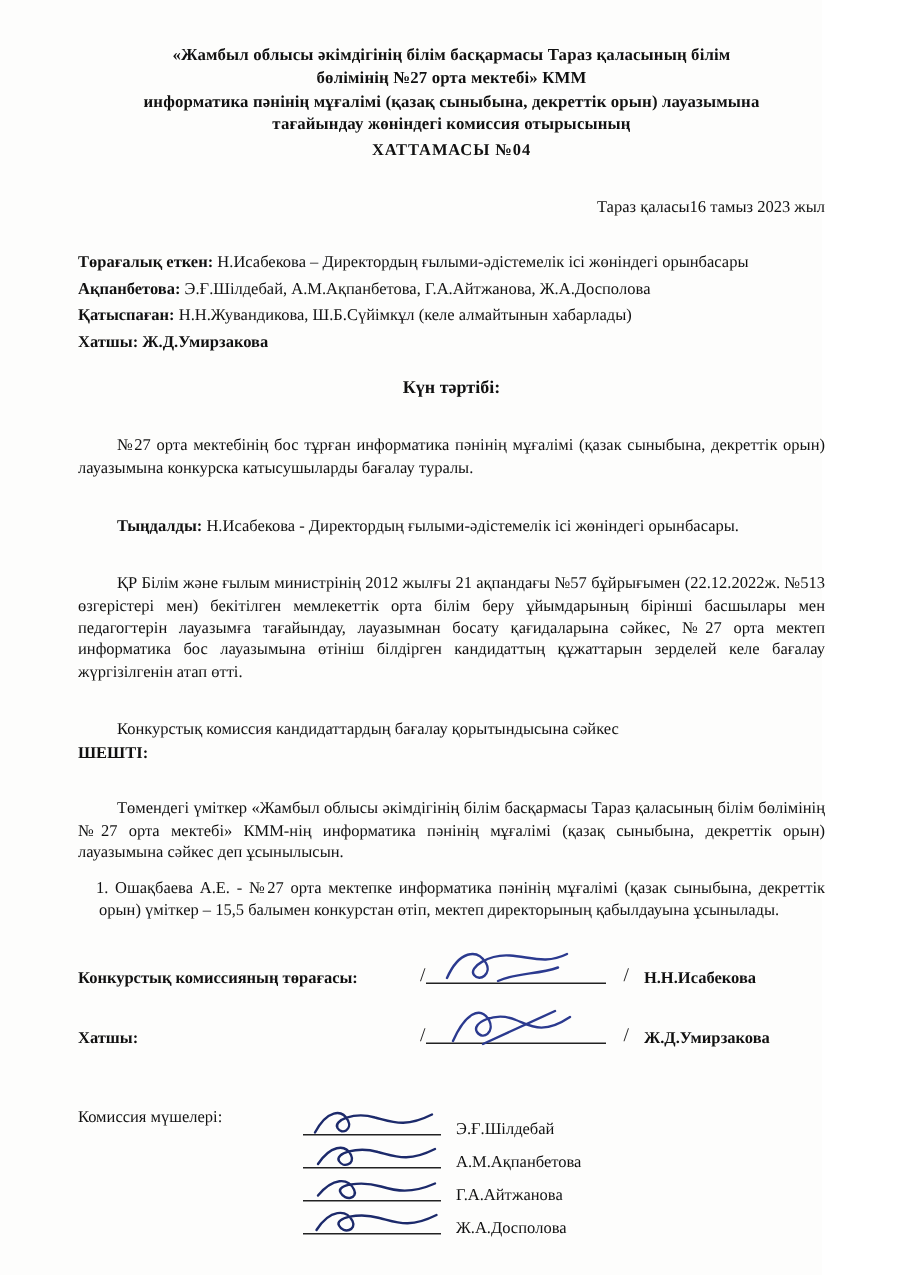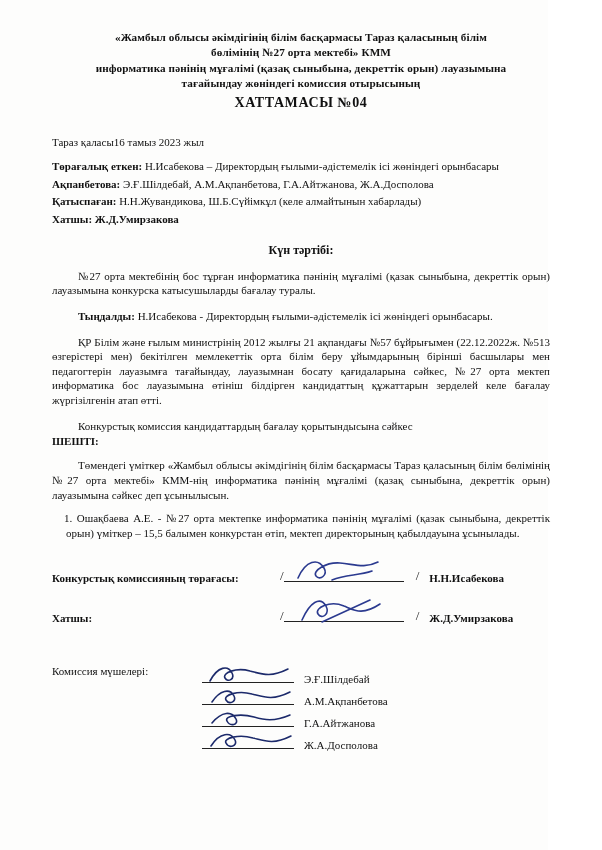--- a/index.html
+++ b/index.html
@@ -33,37 +33,37 @@
     text-align: center;
     font-weight: bold;
     font-size: 11.2px;
     line-height: 1.38;
     letter-spacing: 0.1px;
   }
   .title-line { display: block; }
   .title-protocol {
     display: block;
     margin-top: 1px;
-    font-size: 14px;
+    font-size: 11px;
     letter-spacing: 0.6px;
   }
   .meta-row {
     display: flex;
-    justify-content: flex-start;
+    justify-content: flex-end;
     margin-top: 24px;
     font-size: 11px;
   }
   .meta-left { text-align: left; }
   .meta-right { text-align: right; }
 
   .para {
     font-size: 11px;
     line-height: 1.33;
     text-align: justify;
-    margin-top: 11px;
+    margin-top: 24px;
   }
   .para.indent { text-indent: 26px; }
   .lbl { font-weight: bold; }
   .center-head {
     text-align: center;
     font-weight: bold;
     font-size: 12px;
     margin-top: 16px;
   }
   .tight { margin-top: 3px; }

